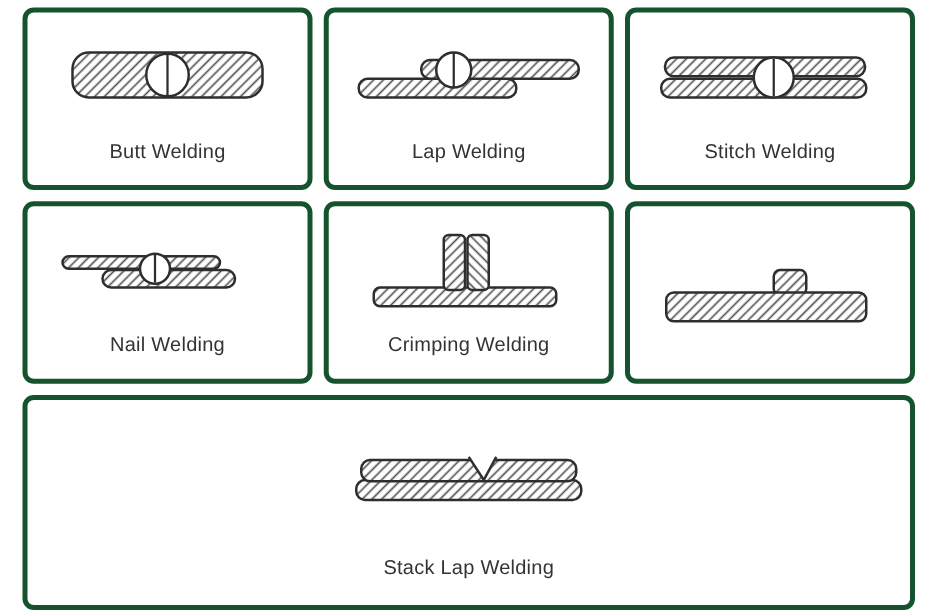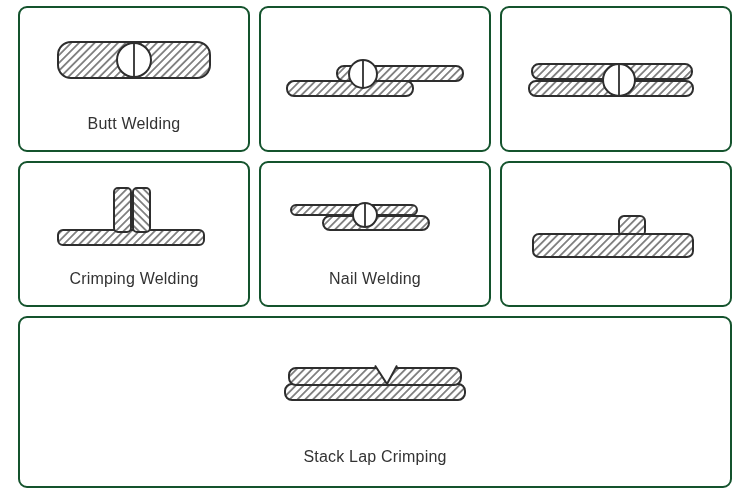--- a/index.html
+++ b/index.html
@@ -9,21 +9,21 @@
     font-family: "Liberation Sans", sans-serif;
     overflow: hidden;
   }
   .page { width: 750px; height: 493px; padding: 6px 18px 5px 18px; }
   .row { display: flex; gap: 9px; margin-bottom: 9px; }
   .row-1, .row-2 { height: 146px; }
   .row-3 { height: 172px; margin-bottom: 0; }
   .card {
     flex: 1;
     background: #ffffff;
-    border: 2px solid #14532d;
+    border: 4px solid #14532d;
     border-radius: 9px;
     display: flex; flex-direction: column; align-items: center;
     overflow: hidden;
   }
   .diagram { flex: 1; width: 100%; display: flex; align-items: center; justify-content: center; }
   .card-label {
     font-size: 16px;
     color: #333333;
     letter-spacing: 0.2px;
     padding-bottom: 17px;
@@ -66,58 +66,60 @@
 
     <div class="card">
       <div class="diagram">
         <svg viewBox="0 0 200 95" width="200" height="95">
           <rect class="ink" x="12" y="49" width="126" height="15" rx="7" fill="url(#hA)"></rect>
           <rect class="ink" x="62" y="34" width="126" height="15" rx="7" fill="url(#hA)"></rect>
           <circle class="ink" cx="88" cy="42" r="14" fill="#ffffff"></circle>
           <line x1="88" y1="28" x2="88" y2="56" stroke="#2e2e2e" stroke-width="1.8"></line>
         </svg>
       </div>
+      <div class="card-label">Lap Welding</div>
     </div>
 
     <div class="card">
       <div class="diagram">
         <svg viewBox="0 0 200 95" width="200" height="95">
           <rect class="ink" x="16" y="32" width="160" height="15" rx="7" fill="url(#hA)"></rect>
           <rect class="ink" x="13" y="49" width="164" height="15" rx="7" fill="url(#hA)"></rect>
           <circle class="ink" cx="103" cy="48" r="16" fill="#ffffff"></circle>
           <line x1="103" y1="33" x2="103" y2="63" stroke="#2e2e2e" stroke-width="1.8"></line>
         </svg>
       </div>
+      <div class="card-label">Stitch Welding</div>
     </div>
 
   </div>
 
   <div class="row row-2">
-
-    <div class="card">
-      <div class="diagram">
-        <svg viewBox="0 0 200 95" width="200" height="95">
-          <rect class="ink" x="24" y="61" width="146" height="15" rx="5" fill="url(#hA)"></rect>
-          <rect class="ink" x="80" y="19" width="17" height="44" rx="4" fill="url(#hA)"></rect>
-          <rect class="ink" x="99" y="19" width="17" height="44" rx="4" fill="url(#hB)"></rect>
-        </svg>
-      </div>
-      <div class="card-label">Crimping Welding</div>
-    </div>
 
     <div class="card">
       <div class="diagram">
         <svg viewBox="0 0 200 95" width="200" height="95">
           <rect class="ink" x="16" y="36" width="126" height="10" rx="5" fill="url(#hA)"></rect>
           <rect class="ink" x="48" y="47" width="106" height="14" rx="7" fill="url(#hA)"></rect>
           <circle class="ink" cx="90" cy="46" r="12" fill="#ffffff"></circle>
           <line x1="90" y1="35" x2="90" y2="57" stroke="#2e2e2e" stroke-width="1.8"></line>
         </svg>
       </div>
       <div class="card-label">Nail Welding</div>
+    </div>
+
+    <div class="card">
+      <div class="diagram">
+        <svg viewBox="0 0 200 95" width="200" height="95">
+          <rect class="ink" x="24" y="61" width="146" height="15" rx="5" fill="url(#hA)"></rect>
+          <rect class="ink" x="80" y="19" width="17" height="44" rx="4" fill="url(#hA)"></rect>
+          <rect class="ink" x="99" y="19" width="17" height="44" rx="4" fill="url(#hB)"></rect>
+        </svg>
+      </div>
+      <div class="card-label">Crimping Welding</div>
     </div>
 
     <div class="card">
       <div class="diagram">
         <svg viewBox="0 0 200 95" width="200" height="95">
           <rect class="ink" x="103" y="29" width="26" height="20" rx="5" fill="url(#hA)"></rect>
           <rect class="ink" x="17" y="47" width="160" height="23" rx="6" fill="url(#hA)"></rect>
         </svg>
       </div>
     </div>
@@ -127,19 +129,19 @@
   <div class="row row-3">
 
     <div class="card">
       <div class="diagram">
         <svg viewBox="0 0 300 110" width="300" height="110">
           <rect class="ink" x="60" y="56" width="180" height="16" rx="7" fill="url(#hA)"></rect>
           <rect class="ink" x="64" y="40" width="172" height="17" rx="7" fill="url(#hA)"></rect>
           <path d="M150,37.5 L162,56 L172,37.5" fill="#ffffff" stroke="#2e2e2e" stroke-width="2"></path>
         </svg>
       </div>
-      <div class="card-label">Stack Lap Crimping</div>
+      <div class="card-label">Stack Lap Welding</div>
     </div>
 
 
   </div>
 
 </div>
 
 </body></html>

